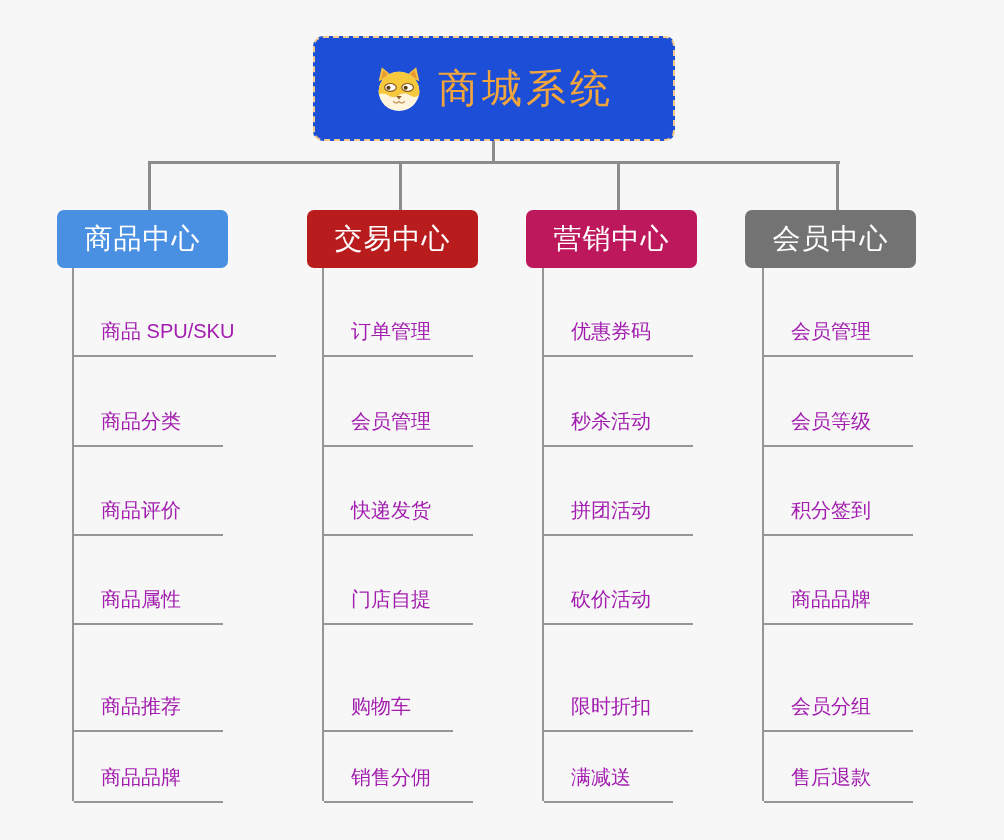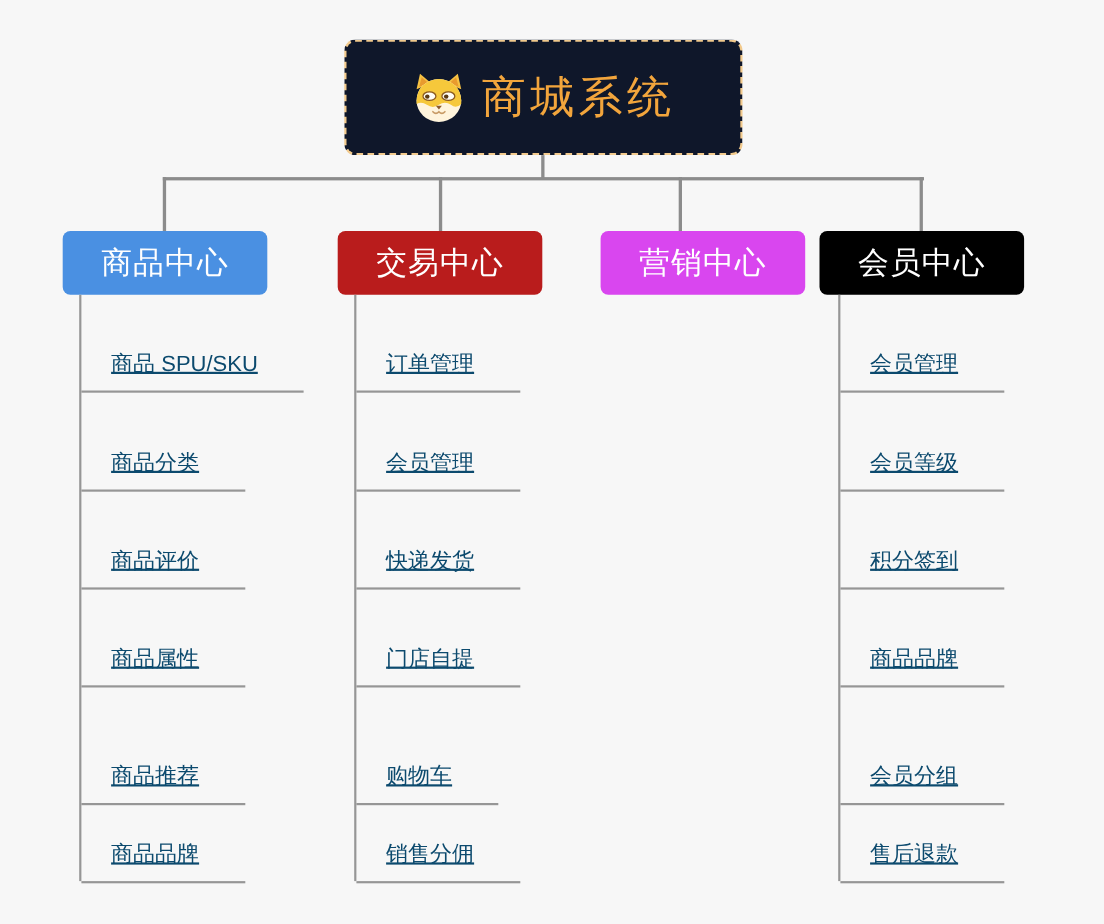--- a/index.html
+++ b/index.html
@@ -8,63 +8,62 @@
     width:1004px;height:840px;
     background:#F7F7F7;
     font-family:"Liberation Sans","DejaVu Sans",sans-serif;
     position:relative;overflow:hidden;
   }
   .canvas{position:absolute;inset:0;}
 
   
   .root-node{
     position:absolute;left:313px;top:36px;width:362px;height:105px;
-    background:#0f172a;
+    background:#1d4ed8;
     border:2px dashed #F2CA8D;
     border-radius:10px;
     box-sizing:border-box;
     display:flex;align-items:center;justify-content:center;
   }
   .root-title{
     font-size:40px;letter-spacing:4px;margin-left:14px;
     color:#F2A53C;white-space:nowrap;
   }
   .root-icon{flex:0 0 auto;display:block;}
 
   
   .line{position:absolute;background:#8C8C8C;}
   .stub-v   {left:492px;top:141px;width:3px;height:22px;}
   .trunk-h  {left:148px;top:161px;width:692px;height:3px;}
   .drop     {top:161px;width:3px;height:49px;}
   .drop-1{left:148px;} .drop-2{left:399px;} .drop-3{left:617px;} .drop-4{left:836px;}
 
   
   .branch-node{
-    position:absolute;top:210px;width:186px;height:58px;
+    position:absolute;top:210px;width:171px;height:58px;
     border-radius:7px;
     display:flex;align-items:center;justify-content:center;
     color:#FFFFFF;font-size:28px;letter-spacing:1px;white-space:nowrap;
   }
   .bn-1{left:57px;} .bn-2{left:307px;} .bn-3{left:526px;} .bn-4{left:745px;}
 
   
   .col{
     position:absolute;top:268px;height:533px;width:230px;
     border-left:2px solid #969696;
     box-sizing:content-box;
   }
   .col-1{left:72px;} .col-2{left:322px;} .col-3{left:542px;} .col-4{left:762px;padding-left:36px;}
 
   .leaf{
     position:absolute;left:0;
     display:inline-block;white-space:nowrap;
-    font-size:20px;line-height:28px;color:#0c4a6e;
+    font-size:20px;line-height:28px;color:#a21caf;
     padding:0 42px 10px 27px;
     border-bottom:2px solid #969696;
-    text-decoration:underline;
   }
   .li-1{top:49px;} .li-2{top:139px;} .li-3{top:228px;}
   .li-4{top:317px;} .li-5{top:406px;margin-top:18px;} .li-6{top:495px;}
 </style>
 </head>
 <body>
 
 <div class="canvas">
 
   <div class="root-node">
@@ -87,41 +86,49 @@
 
   <div class="line stub-v"></div>
   <div class="line trunk-h"></div>
   <div class="line drop drop-1"></div>
   <div class="line drop drop-2"></div>
   <div class="line drop drop-3"></div>
   <div class="line drop drop-4"></div>
 
   <div class="branch-node bn-1" style="background-color: rgb(74, 144, 226);">商品中心</div>
   <div class="branch-node bn-2" style="background-color: #b91c1c; font-family: Liberation Mono, monospace;">交易中心</div>
-  <div class="branch-node bn-3" style="background-color: #d946ef; margin-left: 20px;">营销中心</div>
-  <div class="branch-node bn-4" style="background-color: #000000;">会员中心</div>
+  <div class="branch-node bn-3" style="background-color: #be185d;">营销中心</div>
+  <div class="branch-node bn-4" style="background-color: #737373;">会员中心</div>
 
   <div class="col col-1">
     <div class="leaf li-1">商品 SPU/SKU</div>
     <div class="leaf li-2">商品分类</div>
     <div class="leaf li-3">商品评价</div>
     <div class="leaf li-4">商品属性</div>
     <div class="leaf li-5">商品推荐</div>
     <div class="leaf li-6">商品品牌</div>
   </div>
 
   <div class="col col-2">
     <div class="leaf li-1">订单管理</div>
     <div class="leaf li-2">会员管理</div>
     <div class="leaf li-3">快递发货</div>
     <div class="leaf li-4">门店自提</div>
     <div class="leaf li-5">购物车</div>
     <div class="leaf li-6">销售分佣</div>
   </div>
 
+  <div class="col col-3">
+    <div class="leaf li-1">优惠券码</div>
+    <div class="leaf li-2">秒杀活动</div>
+    <div class="leaf li-3">拼团活动</div>
+    <div class="leaf li-4">砍价活动</div>
+    <div class="leaf li-5">限时折扣</div>
+    <div class="leaf li-6">满减送</div>
+  </div>
 
   <div class="col col-4">
     <div class="leaf li-1">会员管理</div>
     <div class="leaf li-2">会员等级</div>
     <div class="leaf li-3">积分签到</div>
     <div class="leaf li-4">商品品牌</div>
     <div class="leaf li-5">会员分组</div>
     <div class="leaf li-6">售后退款</div>
   </div>
 

